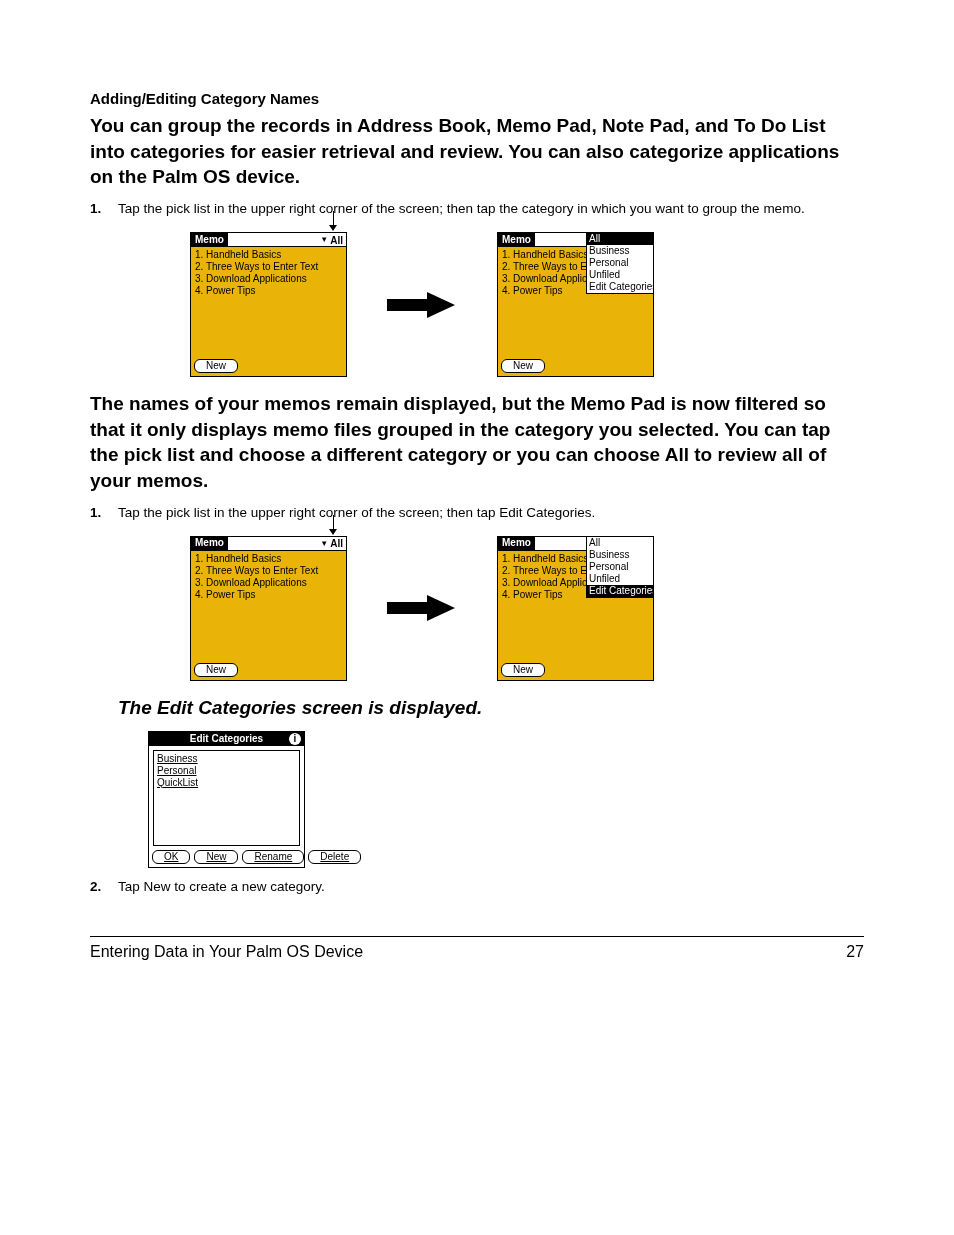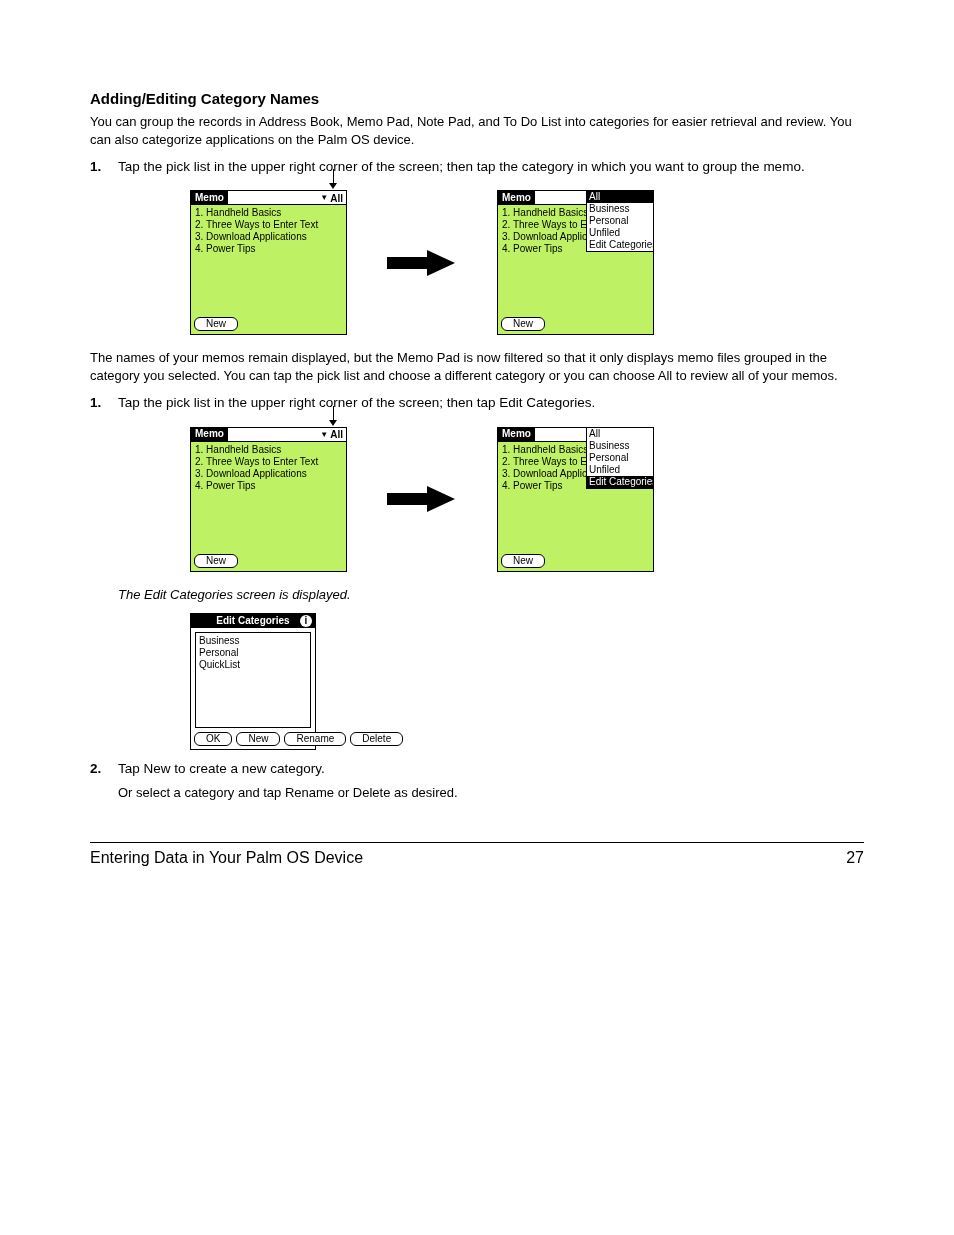--- a/index.html
+++ b/index.html
@@ -14,43 +14,44 @@
   .page {
     padding: 60px 90px 40px 90px;
   }
   .section-title {
     font-weight: bold;
     font-size: 15px;
     margin-top: 30px;
     margin-bottom: 6px;
   }
   .para {
-    font-size: 13px;
+    font-size: 19px;
     margin-bottom: 10px;
     line-height: 1.35;
+    font-weight: bold;
   }
   .step {
     display: flex;
     font-size: 13.5px;
     margin-bottom: 6px;
     line-height: 1.35;
   }
   .step .num { width: 28px; flex: 0 0 28px; font-weight: bold; }
   .step .txt { flex: 1; }
   .italic { font-style: italic; }
   .figure-row {
     display: flex;
     align-items: center;
     gap: 40px;
     margin: 14px 0 14px 100px;
   }
   .device {
     width: 157px;
     border: 1.5px solid #000;
-    background: #bef264;
+    background: #eab308;
     display: flex;
     flex-direction: column;
     font-size: 10px;
     position: relative;
   }
   .dev-title {
     display: flex;
     align-items: center;
     background: #fff;
     border-bottom: 1px solid #000;
@@ -132,25 +133,26 @@
     padding: 0 2px;
     line-height: 12px;
     white-space: nowrap;
     overflow: hidden;
   }
   .dropdown .dd-sel {
     background: #000;
     color: #fff;
   }
   .dialog {
-    width: 126px;
+    width: 157px;
     border: 1.5px solid #000;
     background: #fff;
     font-size: 10px;
-    margin: 10px 0 10px 100px;
+    margin: 10px 0 10px 58px;
+    text-decoration: underline;
   }
   .dialog .dlg-title {
     background: #000;
     color: #fff;
     font-weight: bold;
     text-align: center;
     height: 14px;
     line-height: 14px;
     position: relative;
   }
@@ -334,21 +336,20 @@
       <span class="pill-btn">New</span>
       <span class="pill-btn">Rename</span>
       <span class="pill-btn">Delete</span>
     </div>
   </div>
 
   <div class="step">
     <div class="num">2.</div>
     <div class="txt">Tap New to create a new category.</div>
   </div>
-  <div class="para" style="margin-left:28px;">Or select a category and tap Rename or Delete as desired.</div>
 
   <hr class="hr">
   <div class="foot-row">
     <span>Entering Data in Your Palm OS Device</span>
     <span>27</span>
   </div>
   <div style="text-align:center;font-size:10px;color:#000;margin-top:4px;"></div>
 </div>
 
 </body></html>

